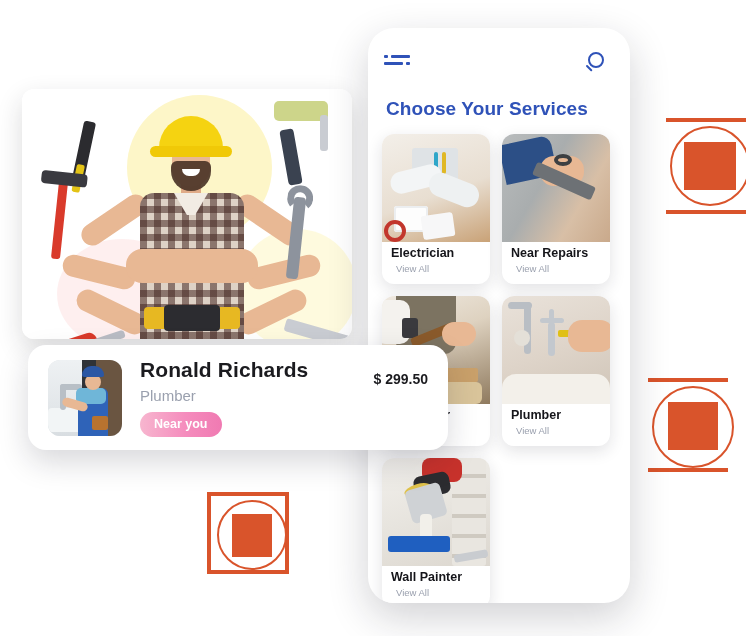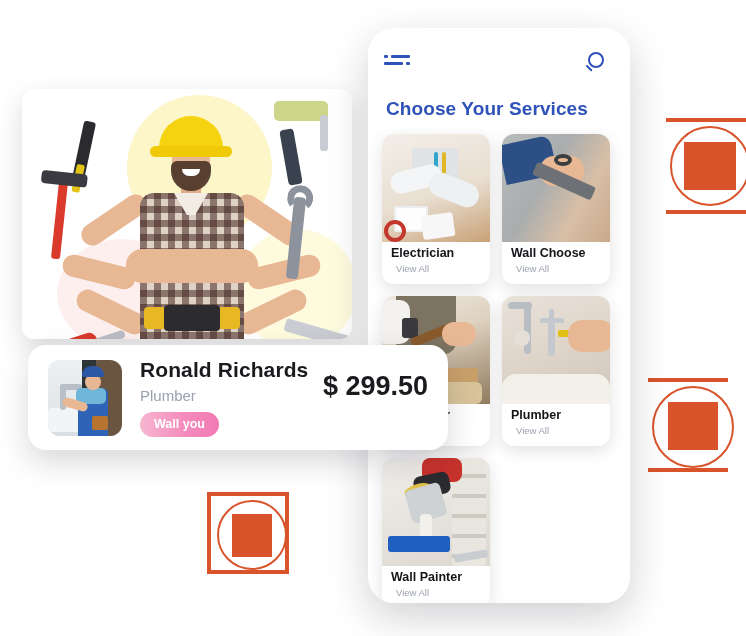--- a/index.html
+++ b/index.html
@@ -157,21 +157,21 @@
     font-size:21px;font-weight:bold;color:#1b1b1f;letter-spacing:.1px;
   }
   #profile-role{font-size:15px;color:#9aa0ae;margin-top:5px;}
   #near-badge{
     display:inline-block;margin-top:8px;
     padding:5px 14px 6px;border-radius:14px;
     background:linear-gradient(90deg,#f7b6cf 0%,#f58cbd 55%,#f07ab2 100%);
     color:#ffffff;font-size:12.5px;font-weight:bold;
   }
   #profile-price{
-    font-size:27px;font-weight:bold;color:#1b1b1f;
+    font-size:14px;font-weight:bold;color:#1b1b1f;
     align-self:flex-start;margin-top:26px;white-space:nowrap;
   }
 
   
   #phone{
     position:absolute;left:368px;top:28px;width:262px;height:575px;
     background:#ffffff;border-radius:26px;
     box-shadow:0 14px 40px rgba(25,25,40,.20);
     overflow:hidden;z-index:4;
   }
@@ -361,21 +361,21 @@
       </div>
 
       <div class="svc-card">
         <div class="svc-photo ph-wallrepair">
           <span class="sleeve"></span>
             <span class="hand"></span>
           <span class="handle"></span>
             <span class="trowel"></span>
         </div>
         <div class="svc-meta">
-          <div class="svc-title">Wall Choose</div>
+          <div class="svc-title">Near Repairs</div>
           <div class="svc-sub">View All</div>
         </div>
       </div>
 
       <div class="svc-card">
         <div class="svc-photo ph-carpenter">
           <span class="apron"></span>
             <span class="sleeveL"></span>
           <span class="hammerHead"></span>
             <span class="hammerH"></span>
@@ -438,18 +438,18 @@
       <span class="av-body"></span>
         <span class="av-sleeve"></span>
       <span class="av-belt"></span>
         <span class="av-arm"></span>
       <span class="av-head"></span>
         <span class="av-cap"></span>
     </div>
     <div class="pc-info">
       <div id="profile-name">Ronald Richards</div>
       <div id="profile-role">Plumber</div>
-      <div id="near-badge">Wall you</div>
+      <div id="near-badge">Near you</div>
     </div>
     <div id="profile-price">$ 299.50</div>
   </div>
 
 </div>
 
 </body></html>

